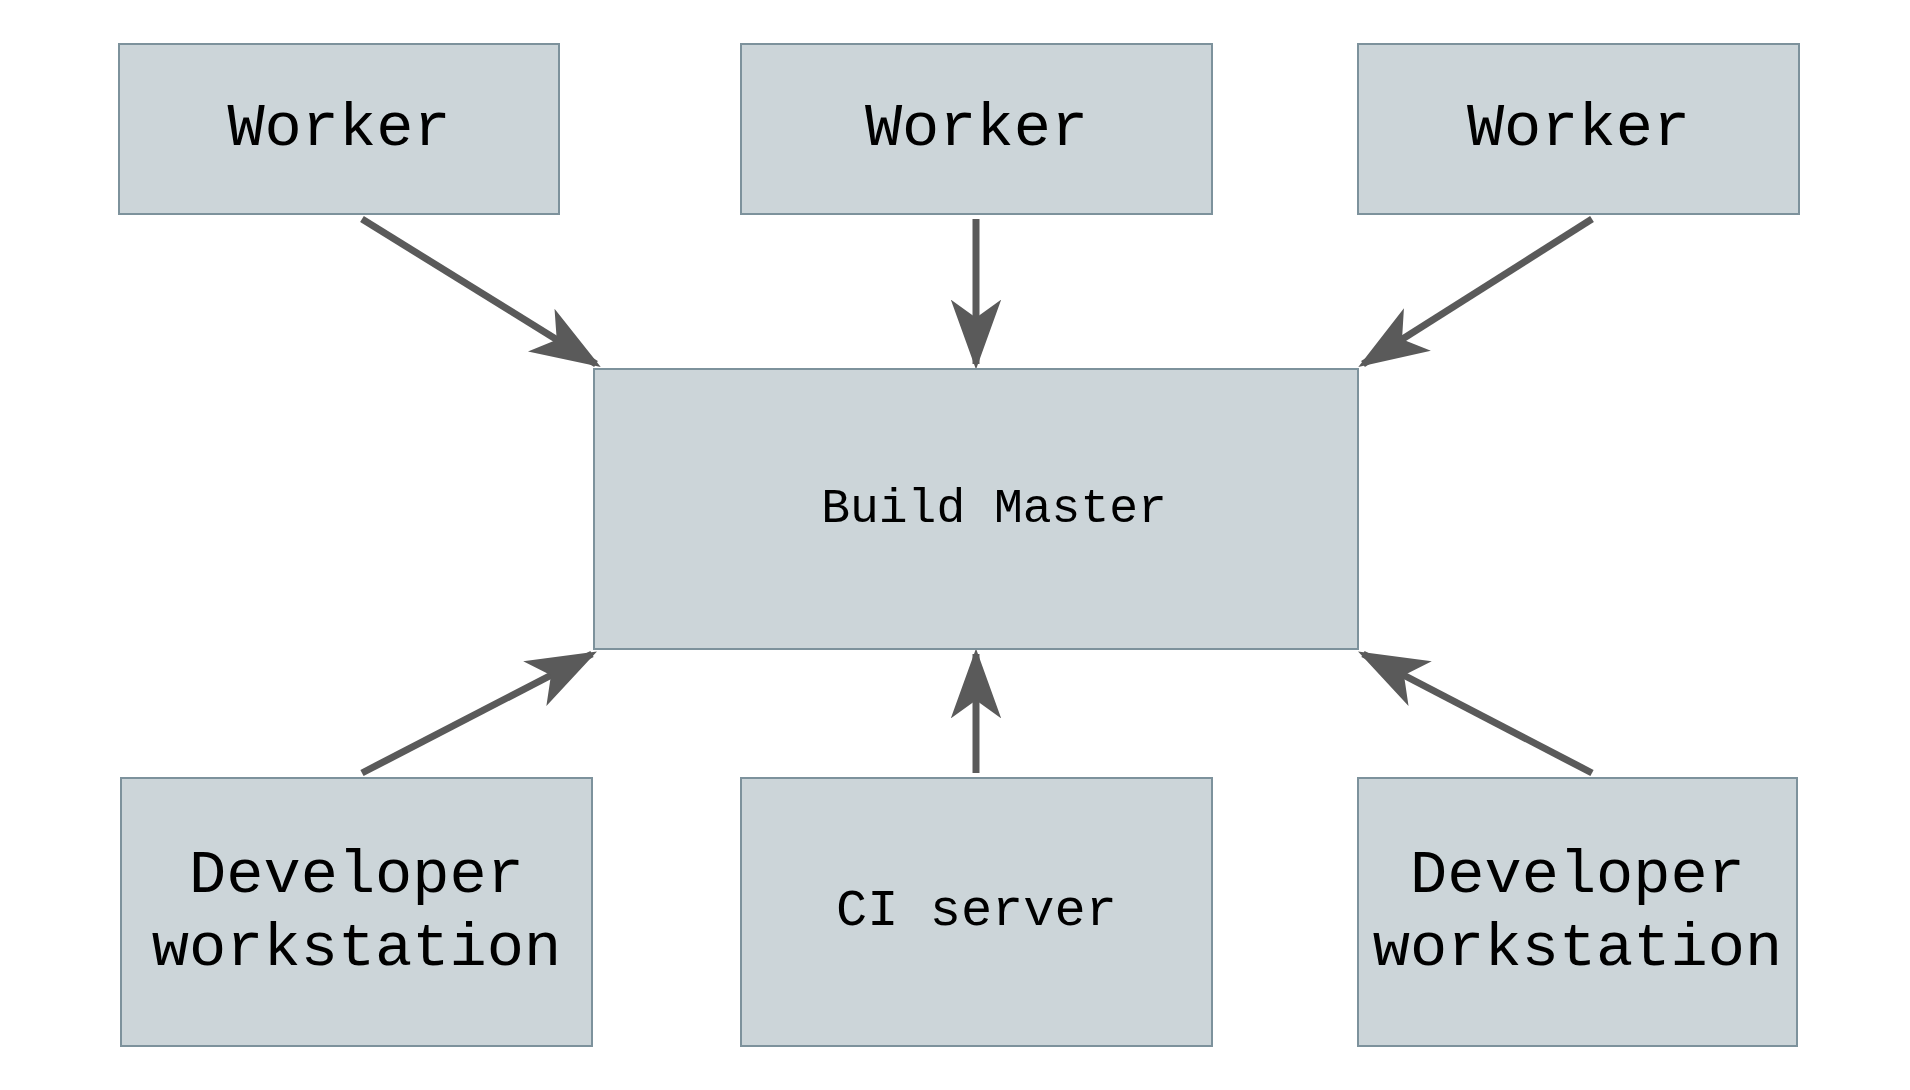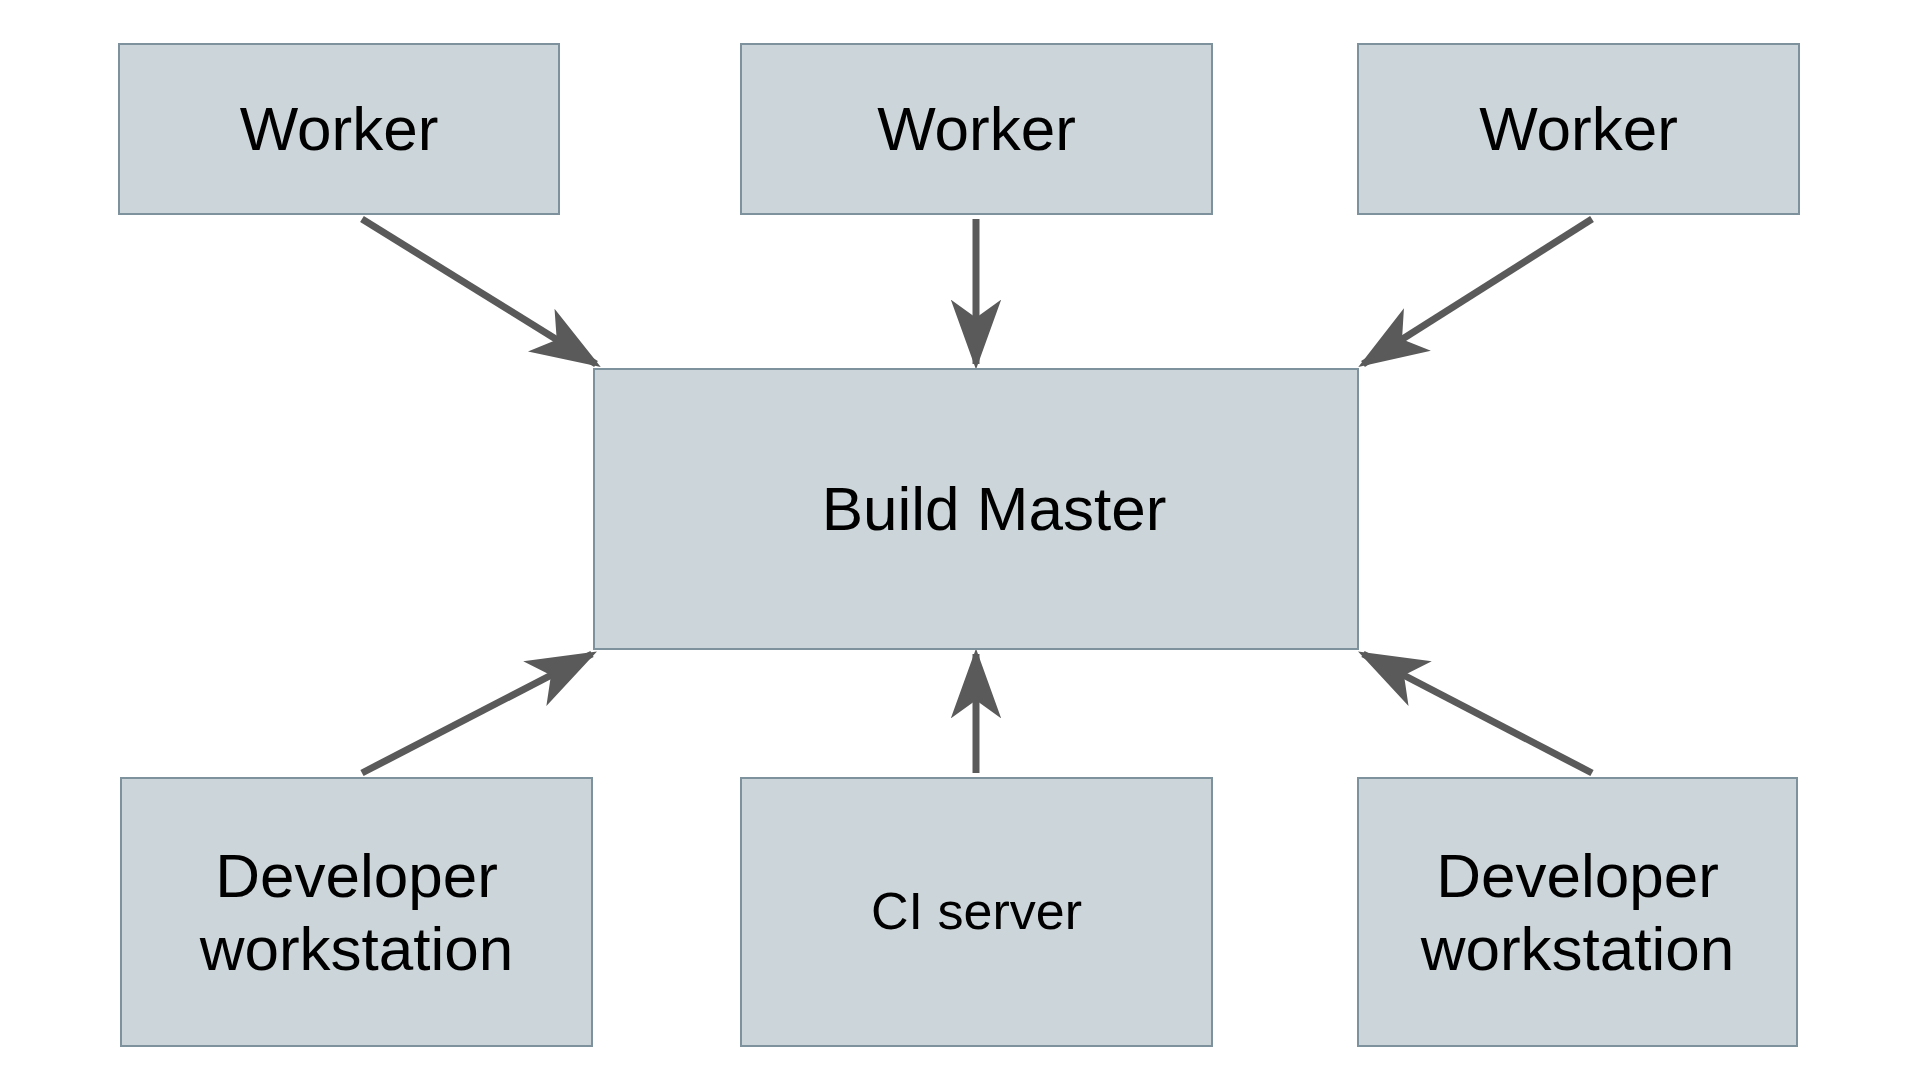--- a/index.html
+++ b/index.html
@@ -34,27 +34,28 @@
     text-align: center;
     background: #ccd5d9;
     border: 2px solid #7d929c;
     color: #000000;
     line-height: 1.18;
     white-space: pre-line;
   }
   .node-label {
     display: block;
     padding: 0 8px;
+    font-family: Liberation Mono, monospace;
   }
   
   #node-worker-left  { left: 118px;  top: 43px;  width: 442px; height: 172px; font-size: 62px; }
   #node-worker-mid   { left: 740px;  top: 43px;  width: 473px; height: 172px; font-size: 62px; }
   #node-worker-right { left: 1357px; top: 43px;  width: 443px; height: 172px; font-size: 62px; }
   
-  #node-build-master { left: 593px;  top: 368px; width: 766px; height: 282px; font-size: 62px; padding-left: 36px; }
+  #node-build-master { left: 593px;  top: 368px; width: 766px; height: 282px; font-size: 48px; padding-left: 36px; }
   
   #node-dev-left     { left: 120px;  top: 777px; width: 473px; height: 270px; font-size: 62px; }
   #node-ci-server    { left: 740px;  top: 777px; width: 473px; height: 270px; font-size: 52px; }
   #node-dev-right    { left: 1357px; top: 777px; width: 441px; height: 270px; font-size: 62px; }
 </style>
 </head>
 <body>
 
 <div id="canvas">
 

